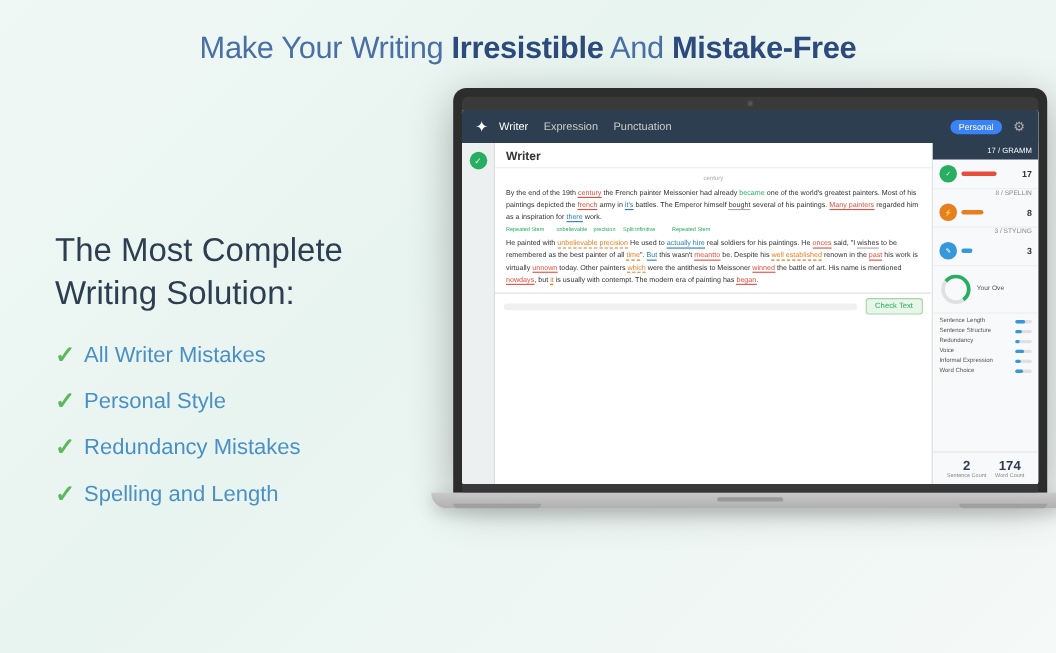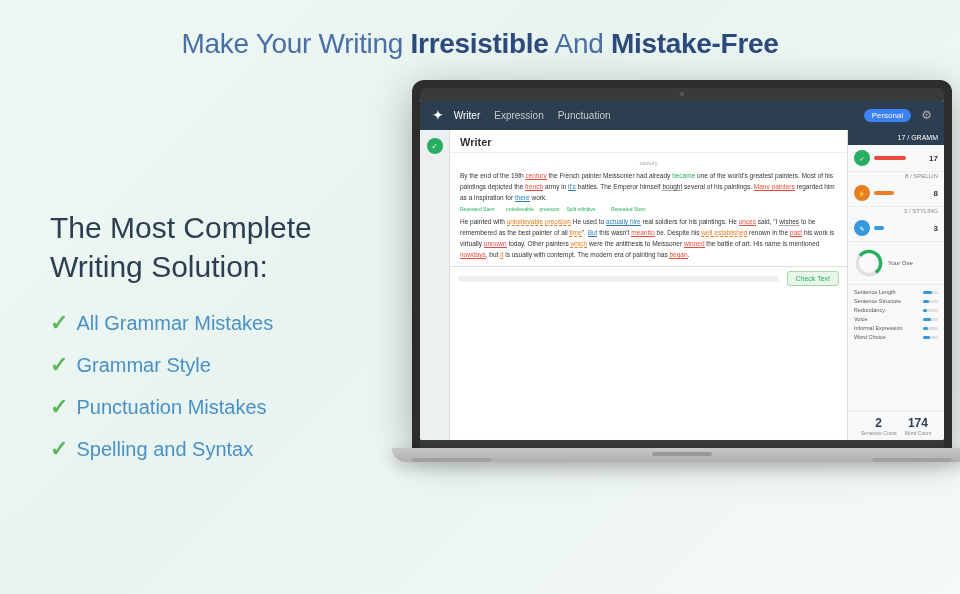--- a/index.html
+++ b/index.html
@@ -415,33 +415,33 @@
   </h1>
 </div>
 
 <div class="main-content">
 
   <div class="left-panel">
     <h2>The Most Complete Writing Solution:</h2>
     <ul class="feature-list">
       <li>
         <span class="check">✓</span>
-        <span>All Grammar Mistakes</span>
+        <span>All Writer Mistakes</span>
       </li>
       <li>
         <span class="check">✓</span>
-        <span>Grammar Style</span>
+        <span>Personal Style</span>
       </li>
       <li>
         <span class="check">✓</span>
-        <span>Punctuation Mistakes</span>
+        <span>Redundancy Mistakes</span>
       </li>
       <li>
         <span class="check">✓</span>
-        <span>Spelling and Syntax</span>
+        <span>Spelling and Length</span>
       </li>
     </ul>
   </div>
 
   <div class="right-panel">
     <div class="laptop-wrapper">
       <div class="laptop-outer">
         <div class="laptop-bezel-top">
           <div class="laptop-camera"></div>
         </div>

